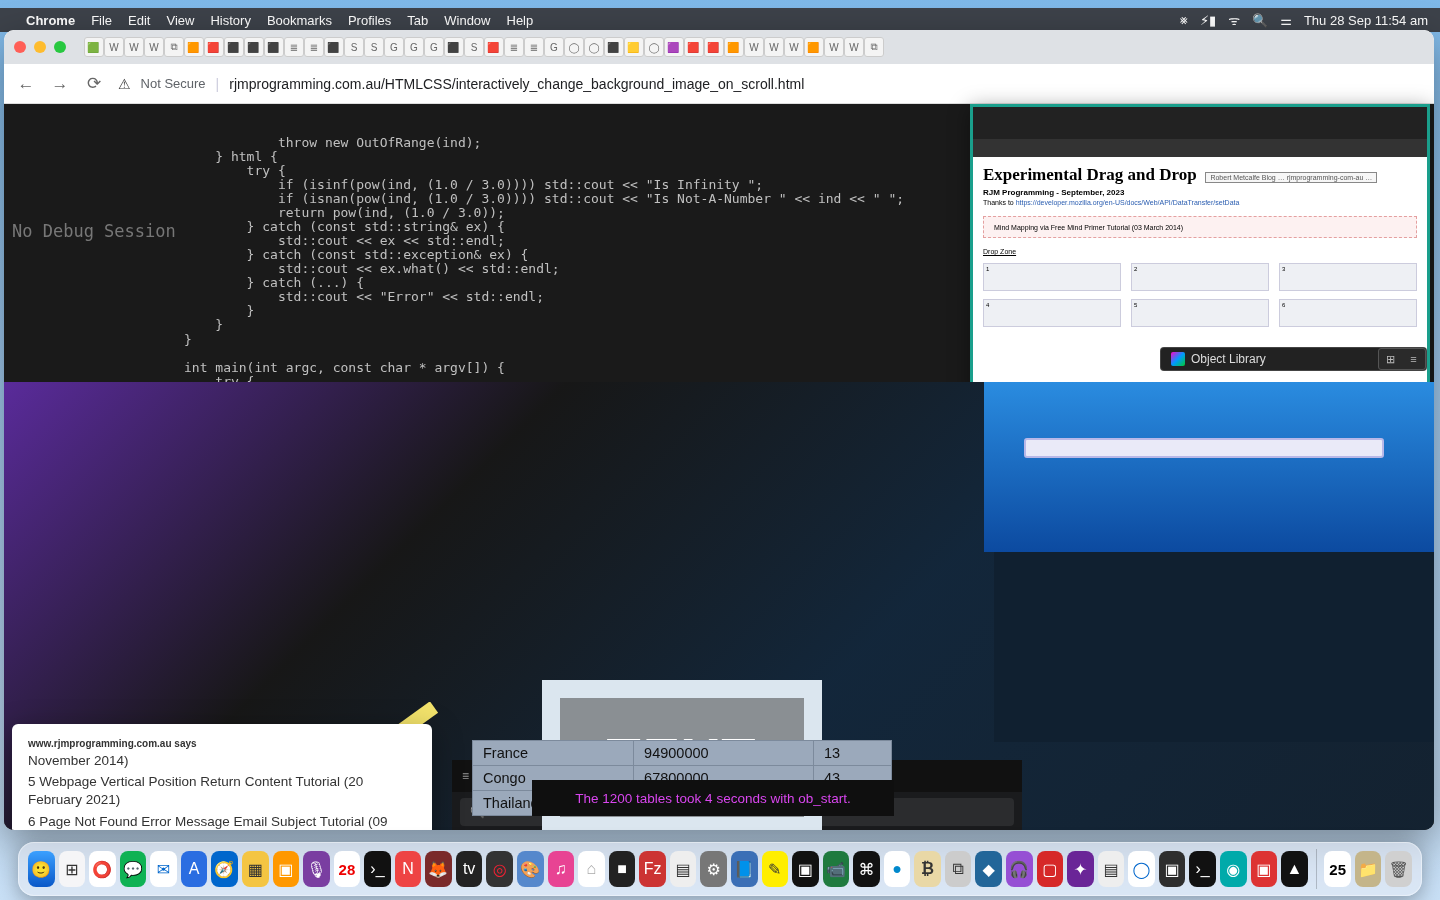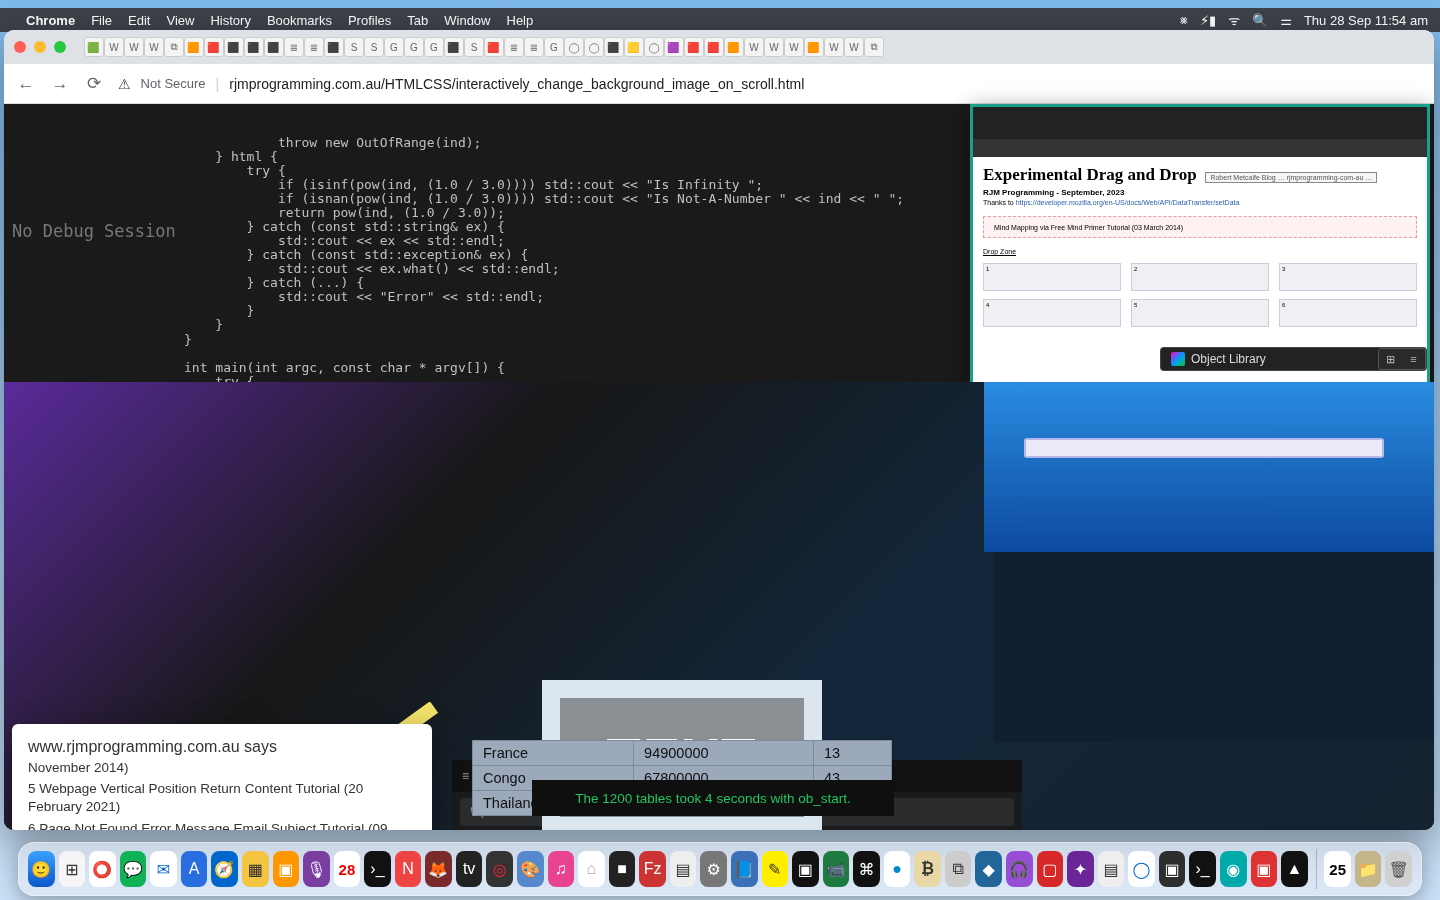--- a/index.html
+++ b/index.html
@@ -63,41 +63,41 @@
 
 
 .txtbox { position:absolute; left:538px; top:298px; width:280px; height:155px; background:#8a8f93; display:flex; align-items:center; justify-content:center; border:18px solid #dbe6ef; }
 .txtbox span{ font-size:56px; font-weight:800; color:#fff; letter-spacing:2px;}
 
 
 .tip { position:absolute; right:-2px; top:358px; width:256px; background:#fffee8; border:1px solid #d6d4a2; font-size:12px; color:#333; padding:6px 8px; line-height:1.3; box-shadow: 0 2px 8px rgba(0,0,0,.25);}
 
 
 .jsdlg { position:absolute; left:8px; top:342px; width:420px; background:#fff; border-radius:6px; box-shadow:0 8px 30px rgba(0,0,0,.35); padding: 14px 16px; font-size:14px; color:#333; }
-.jsdlg .hd{ font-size:16px; font-weight:400; color:#333; }
+.jsdlg .hd{ font-size:10px; font-weight:700; color:#333; }
 .jsdlg .body p{ font-size:13.5px; margin:3px 0; line-height:1.35;}
 .arrow { position:absolute; width:120px; height:80px; }
 .arrow.a1{ left:320px; top:320px; }
 .arrow svg{ width:100%; height:100%;}
 
 
 .centerlist { position:absolute; left:606px; top:420px; width:396px; background:#ececec; color:#333; font-size:12.5px; line-height:1.4; padding:6px 10px 10px; box-shadow:0 4px 14px rgba(0,0,0,.3);}
 .centerlist p{ margin:1px 0;}
 
 
 .gmail { position:absolute; left:448px; top:378px; width:570px; height:256px; background:#1a1b1d; }
 .gmail .top{ height:32px; background:#111; display:flex; align-items:center; padding:0 10px; gap:10px; color:#999; font-size:12px;}
 .gmail .top .logo{ color:#ea4335; font-weight:700;}
 .gmail .sbar{ height:28px; background:#2b2c2e; margin:6px 8px; border-radius:4px; display:flex; align-items:center; padding:0 10px; color:#9aa; font-size:12px; gap:8px;}
 
 
 .tbl { position:absolute; left:468px; bottom:14px; width:420px; background:#9ba9bb; color:#111; font-size:14.5px;}
 .tbl table{ width:100%; border-collapse:collapse;}
 .tbl td{ border:1px solid #7c8a9c; padding:4px 10px;}
-.tbl .dark { position:absolute; left:60px; bottom:0; right:-2px; height:36px; background:#0f0f0f; color:#22c55e; font-size:13.5px; display:flex; align-items:center; justify-content:center;}
+.tbl .dark { position:absolute; left:60px; bottom:0; right:-2px; height:36px; background:#0f0f0f; color:#d946ef; font-size:13.5px; display:flex; align-items:center; justify-content:center;}
 
 
 .dock { position:absolute; bottom:4px; left:18px; right:18px; height:54px; background: rgba(228,234,244,.65); border-radius:16px; backdrop-filter: blur(6px); display:flex; align-items:center; gap:4px; padding:5px 10px; box-shadow: 0 6px 20px rgba(0,0,0,.3), inset 0 0 0 1px rgba(255,255,255,.4);}
 .dki { width:36px; height:36px; border-radius:8px; background:#777; display:flex; align-items:center; justify-content:center; font-size:16px; color:#fff;}
 .dock .sep { width:1px; height:40px; background: rgba(0,0,0,.2); margin:0 4px;}
 
 .mini-toolbar { position:absolute; right:76px; top:222px; display:flex; gap:12px; color:#aaa; font-size:13px;}
 </style>
 </head>
 <body>

